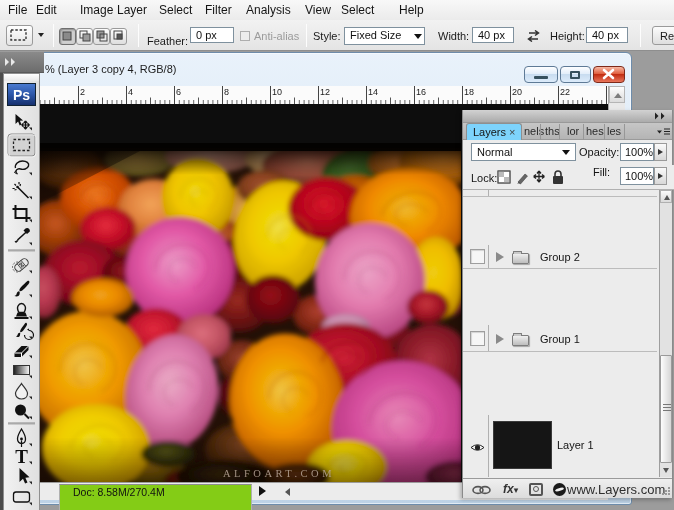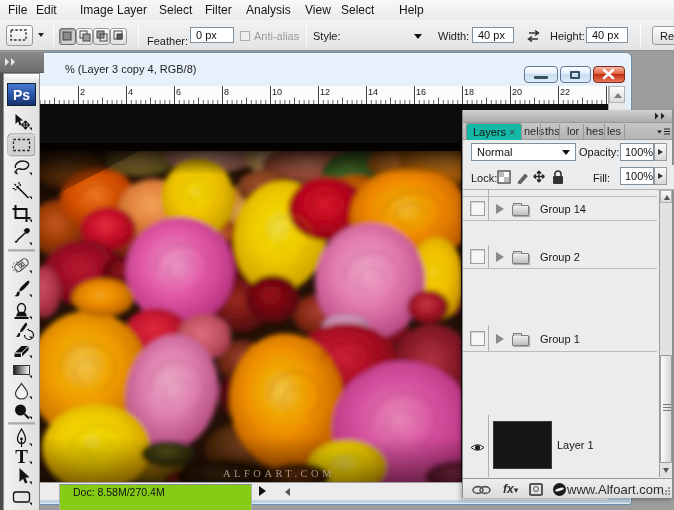--- a/index.html
+++ b/index.html
@@ -15,21 +15,21 @@
 font-size:11px;color:#1a1a1a;}
 .vsep{position:absolute;top:4px;height:23px;width:1px;background:#bdbdbd;border-right:1px solid #fdfdfd;}
 .obtn{position:absolute;border:1px solid #9a9a9a;border-radius:3px;
 background:linear-gradient(#fcfcfc,#dedede);}
 .input{position:absolute;background:#fff;border:1px solid #7f919e;font-size:11px;color:#111;
 padding:1px 0 0 5px;height:16px;}
 
 #docwin{position:absolute;left:3px;top:52px;width:629px;height:453px;
 background:linear-gradient(#e9f2fb,#bdd2e6);border:1px solid #6d8cab;border-radius:6px 6px 3px 3px;
 box-shadow:inset 0 0 0 1px rgba(255,255,255,.55);}
-#doctitle{position:absolute;left:41px;top:10px;font-size:11px;color:#1c1c1c;padding-left:20px;}
+#doctitle{position:absolute;left:41px;top:10px;font-size:11px;color:#1c1c1c;}
 #docinner{position:absolute;left:3px;top:33px;width:601px;height:414px;background:#0d0d0d;}
 #statusbar{position:absolute;left:3px;top:429px;width:601px;height:18px;
 background:#ececec;border-top:1px solid #9c9c9c;font-size:10.5px;color:#111;}
 
 .wbtn{position:absolute;top:13px;height:17px;border:1px solid #5e7a96;border-radius:4px;
 background:linear-gradient(#fdfeff 0%,#e3eefa 45%,#c8dcf0 50%,#dcebfa 100%);}
 #closebtn{background:linear-gradient(#f6b8a4 0%,#e0603f 45%,#c22e12 50%,#e8765c 100%);
 border:1px solid #7e2a1a;}
 
 #lpanel{position:absolute;left:462px;top:110px;width:211px;height:388px;
@@ -100,20 +100,21 @@
   <rect x="55" y="3" width="8" height="8" fill="none" stroke="#444"></rect>
       <rect x="58" y="6" width="5" height="5" fill="#555" stroke="#444"></rect>
  </svg>
  <div class="vsep" style="left:138px"></div>
  <span class="abs" style="left:147px;top:15px">Feather:</span>
  <div class="input" style="left:190px;top:7px;width:44px;">0 px</div>
  <div class="abs" style="left:240px;top:11px;width:10px;height:10px;border:1px solid #aeaeae;background:#ededed;"></div>
  <span class="abs" style="left:254px;top:10px;color:#9b9b9b;">Anti-alias</span>
  <div class="vsep" style="left:306px"></div>
  <span class="abs" style="left:313px;top:10px">Style:</span>
+ <div class="input" style="left:344px;top:7px;width:81px;height:18px;">Fixed Size</div>
  <div class="abs" style="left:414px;top:14px;width:0;height:0;border-top:5px solid #111;border-left:4px solid transparent;border-right:4px solid transparent;"></div>
  <span class="abs" style="left:438px;top:10px">Width:</span>
  <div class="input" style="left:472px;top:7px;width:42px;">40 px</div>
  <svg class="abs" style="left:525px;top:10px" width="17" height="12">
       <path d="M4 3 L13 3 M10 0.5 L13.5 3 L10 5.5" fill="none" stroke="#333" stroke-width="1.5"></path>
       <path d="M13 9 L4 9 M7 6.5 L3.5 9 L7 11.5" fill="none" stroke="#333" stroke-width="1.5"></path>
     </svg>
  <span class="abs" style="left:550px;top:10px">Height:</span>
  <div class="input" style="left:586px;top:7px;width:42px;">40 px</div>
  <div class="vsep" style="left:640px"></div>
@@ -862,21 +863,21 @@
 <div id="lpanel">
 
  <div class="abs" style="left:0;top:0;width:209px;height:13px;background:linear-gradient(#d2d2d2,#ababab);border-bottom:1px solid #999;">
   <svg class="abs" style="right:5px;top:2px" width="13" height="8">
         <path d="M1 0.5 L4.5 4 L1 7.5 Z" fill="#222"></path>
         <path d="M7 0.5 L10.5 4 L7 7.5 Z" fill="#222"></path>
       </svg>
  </div>
 
  <div class="abs" style="left:0;top:13px;width:209px;height:17px;background:linear-gradient(#c6c6c6,#b4b4b4);border-bottom:1px solid #9a9a9a;"></div>
- <div class="abs" style="left:3px;top:13px;width:56px;height:17px;background:#14b8a6;border:1px solid #8f8f8f;border-bottom:none;border-radius:3px 3px 0 0;padding:2px 0 0 6px;">Layers <span style="color:#444">×</span></div>
+ <div class="abs" style="left:3px;top:13px;width:56px;height:17px;background:#7dd3fc;border:1px solid #8f8f8f;border-bottom:none;border-radius:3px 3px 0 0;padding:2px 0 0 6px;">Layers <span style="color:#444">×</span></div>
  <div class="abs" style="top:15px;color:#2a2a2a;left:0;width:233px;height:15px;">
    <span class="abs" style="left:61px">nels</span>
       <span class="abs" style="left:82px">ths</span>
    <span class="abs" style="left:104px">lor</span>
       <span class="abs" style="left:123px">hes</span>
    <span class="abs" style="left:144px">les</span>
  </div>
  <div class="abs" style="left:77px;top:14px;width:1px;height:16px;background:#979797"></div>
  <div class="abs" style="left:96px;top:14px;width:1px;height:16px;background:#979797"></div>
  <div class="abs" style="left:120px;top:14px;width:1px;height:16px;background:#979797"></div>
@@ -902,37 +903,30 @@
    <svg class="abs" style="left:34px;top:4px" width="100" height="17">
      <rect x="1" y="2" width="12" height="12" fill="#fff" stroke="#555"></rect>
      <path d="M1 2 h6 v6 h-6 Z M7 8 h6 v6 h-6 Z" fill="#bbb" stroke="none"></path>
      <rect x="1" y="2" width="12" height="12" fill="none" stroke="#555"></rect>
      <path d="M21 13 l7 -8 l2.5 2 l-7 8 Z" fill="#666" stroke="#333" stroke-width=".5"></path>
         <path d="M20 14.5 l1.8 -1.2 l1.5 1 z" fill="#333"></path>
      <path d="M42 2 v11 M36.5 7.5 h11 M42 2 l-2 2.5 M42 2 l2 2.5 M42 13 l-2 -2.5 M42 13 l2 -2.5 M36.5 7.5 l2.5 -2 M36.5 7.5 l2.5 2 M47.5 7.5 l-2.5 -2 M47.5 7.5 l-2.5 2" stroke="#222" stroke-width="1.3" fill="none"></path>
      <rect x="56" y="7" width="10" height="8" rx="1" fill="#333"></rect>
         <path d="M58 7 v-2 a3 3 0 0 1 6 0 v2" fill="none" stroke="#333" stroke-width="1.6"></path>
    </svg>
-   <span class="abs" style="left:130px;top:7px;">Fill:</span>
+   <span class="abs" style="left:130px;top:1px;">Fill:</span>
    <div class="input" style="left:157px;top:2px;width:34px;height:18px;padding:2px 0 0 4px;">100%</div>
    <div class="abs" style="left:191px;top:2px;width:13px;height:18px;background:linear-gradient(#fafafa,#d8d8d8);border:1px solid #9a9a9a;">
         <div class="abs" style="left:3px;top:5px;width:0;height:0;border-left:5px solid #333;border-top:3.5px solid transparent;border-bottom:3.5px solid transparent;"></div>
       </div>
  </div>
 
  <div class="abs" style="left:0;top:80px;width:196px;height:287px;background:#ececec;">
    <div class="lrow" style="top:0px;height:7px;">
         <div class="eyecol"></div>
-      </div>
-   <div class="lrow" style="top:7px;height:24px;">
-        <div class="eyecol"></div>
-        <div class="well" style="top:4px"></div>
-     <div class="gtri" style="left:33px;top:7px"></div>
-        <div class="folder" style="left:49px;top:8px"></div>
-     <span class="rowtxt" style="top:6px">Group 14</span>
       </div>
    <div class="lrow" style="top:55px;height:24px;">
         <div class="eyecol"></div>
         <div class="well" style="top:4px"></div>
      <div class="gtri" style="left:33px;top:7px"></div>
         <div class="folder" style="left:49px;top:8px"></div>
      <span class="rowtxt" style="top:6px">Group 2</span>
       </div>
    <div class="lrow" style="top:135px;height:27px;">
         <div class="eyecol"></div>
@@ -971,21 +965,21 @@
         <ellipse cx="6" cy="5" rx="5" ry="3.4" fill="none" stroke="#555" stroke-width="1.6"></ellipse>
         <ellipse cx="13" cy="5" rx="5" ry="3.4" fill="none" stroke="#555" stroke-width="1.6"></ellipse>
       </svg>
    <span class="abs" style="left:40px;top:3px;font-style:italic;font-weight:bold;font-size:12px;color:#333;">fx<span style="font-style:normal;font-weight:normal;font-size:9px;">▾</span></span>
    <div class="abs" style="left:66px;top:4px;width:14px;height:13px;border:2px solid #555;border-radius:2px;">
         <div class="abs" style="left:2px;top:1px;width:6px;height:6px;border:1.5px solid #555;border-radius:50%;"></div>
       </div>
    <div class="abs" style="left:90px;top:4px;width:13px;height:13px;background:#1a1a1a;border-radius:50%;">
         <div class="abs" style="left:2px;top:5px;width:9px;height:3px;background:#f0f0f0;border-radius:40% 60% 40% 60%;transform:rotate(-20deg);"></div>
       </div>
-   <span class="abs" style="left:104px;top:3px;font-size:13px;color:#2e2e2e;">www.Alfoart.com</span>
+   <span class="abs" style="left:104px;top:3px;font-size:13px;color:#2e2e2e;">www.Layers.com</span>
    <div class="abs" style="right:2px;top:8px;width:8px;height:8px;background:
      radial-gradient(circle at 1px 7px,#999 1px,transparent 1.2px),
      radial-gradient(circle at 4px 4px,#999 1px,transparent 1.2px),
      radial-gradient(circle at 7px 1px,#999 1px,transparent 1.2px),
      radial-gradient(circle at 4px 7px,#999 1px,transparent 1.2px),
      radial-gradient(circle at 7px 4px,#999 1px,transparent 1.2px),
      radial-gradient(circle at 7px 7px,#999 1px,transparent 1.2px);"></div>
  </div>
 </div>
 

